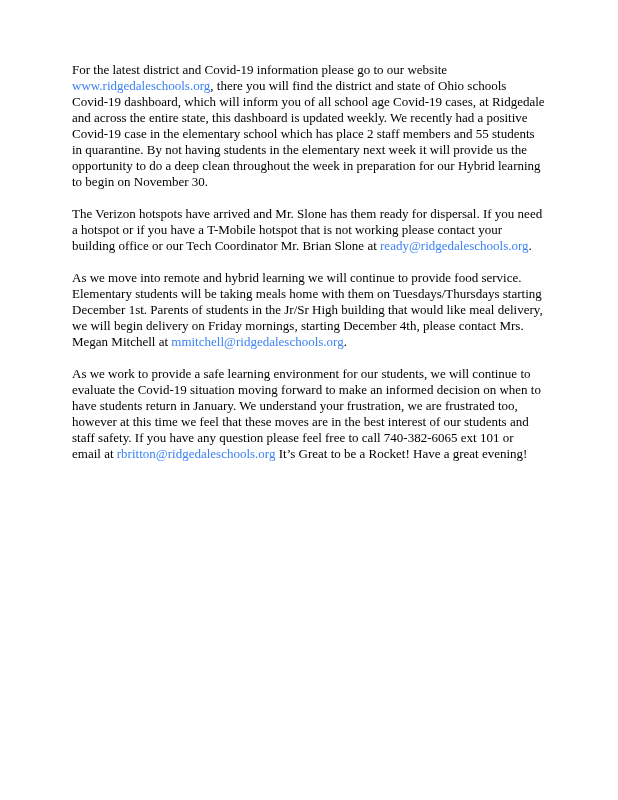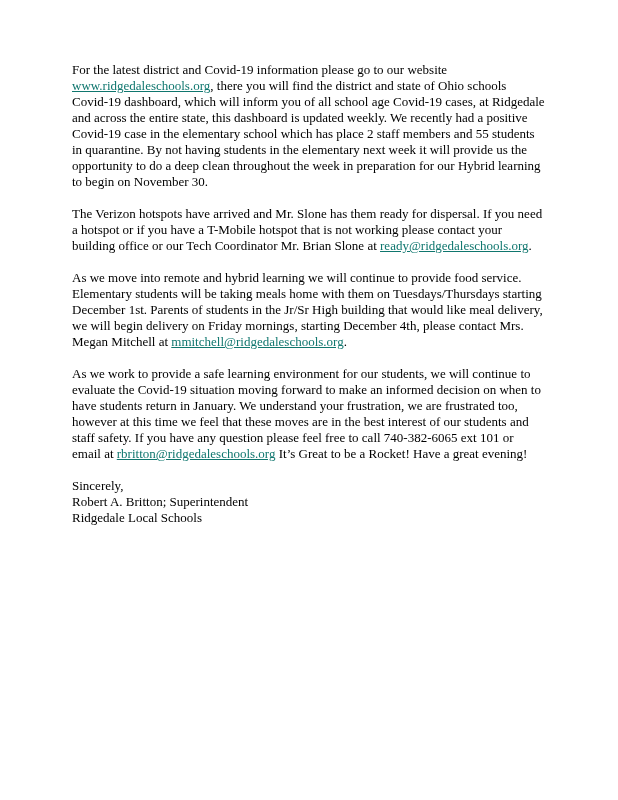--- a/index.html
+++ b/index.html
@@ -19,38 +19,34 @@
     line-height: 16px;
     color: #000000;
     overflow: hidden;
   }
   .para {
     margin: 0 0 16px 0;
     text-align: left;
     word-spacing: normal;
   }
   .link {
-    color: #0f766e;
-    text-decoration: underline;
+    color: #3b82f6;
     cursor: pointer;
   }
   .closing {
     margin-top: 16px;
   }
 </style>
 </head>
 <body>
 
 <div class="page">
 
   <p class="para"><span>For the latest district and Covid-19 information please go to our website </span><a class="link">www.ridgedaleschools.org</a><span>, there you will find the district and state of Ohio schools Covid-19 dashboard, which will inform you of all school age Covid-19 cases, at Ridgedale and across the entire state, this dashboard is updated weekly. We recently had a positive Covid-19 case in the elementary school which has place 2 staff members and 55 students in quarantine. By not having students in the elementary next week it will provide us the opportunity to do a deep clean throughout the week in preparation for our Hybrid learning to begin on November 30.</span></p>
 
   <p class="para"><span>The Verizon hotspots have arrived and Mr. Slone has them ready for dispersal. If you need a hotspot or if you have a T-Mobile hotspot that is not working please contact your building office or our Tech Coordinator Mr. Brian Slone at </span><a class="link">ready@ridgedaleschools.org</a><span>.</span></p>
 
   <p class="para"><span>As we move into remote and hybrid learning we will continue to provide food service. Elementary students will be taking meals home with them on Tuesdays/Thursdays starting December 1st. Parents of students in the Jr/Sr High building that would like meal delivery, we will begin delivery on Friday mornings, starting December 4th, please contact Mrs. Megan Mitchell at </span><a class="link">mmitchell@ridgedaleschools.org</a><span>.</span></p>
 
   <p class="para"><span>As we work to provide a safe learning environment for our students, we will continue to evaluate the Covid-19 situation moving forward to make an informed decision on when to have students return in January. We understand your frustration, we are frustrated too, however at this time we feel that these moves are in the best interest of our students and staff safety. If you have any question please feel free to call 740-382-6065 ext 101 or email at </span><a class="link">rbritton@ridgedaleschools.org</a><span> It’s Great to be a Rocket! Have a great evening!</span></p>
 
-  <p class="para closing"><span>Sincerely,</span><br>
-    <span>Robert A. Britton; Superintendent</span><br>
-    <span>Ridgedale Local Schools</span></p>
 
 </div>
 
 </body></html>

